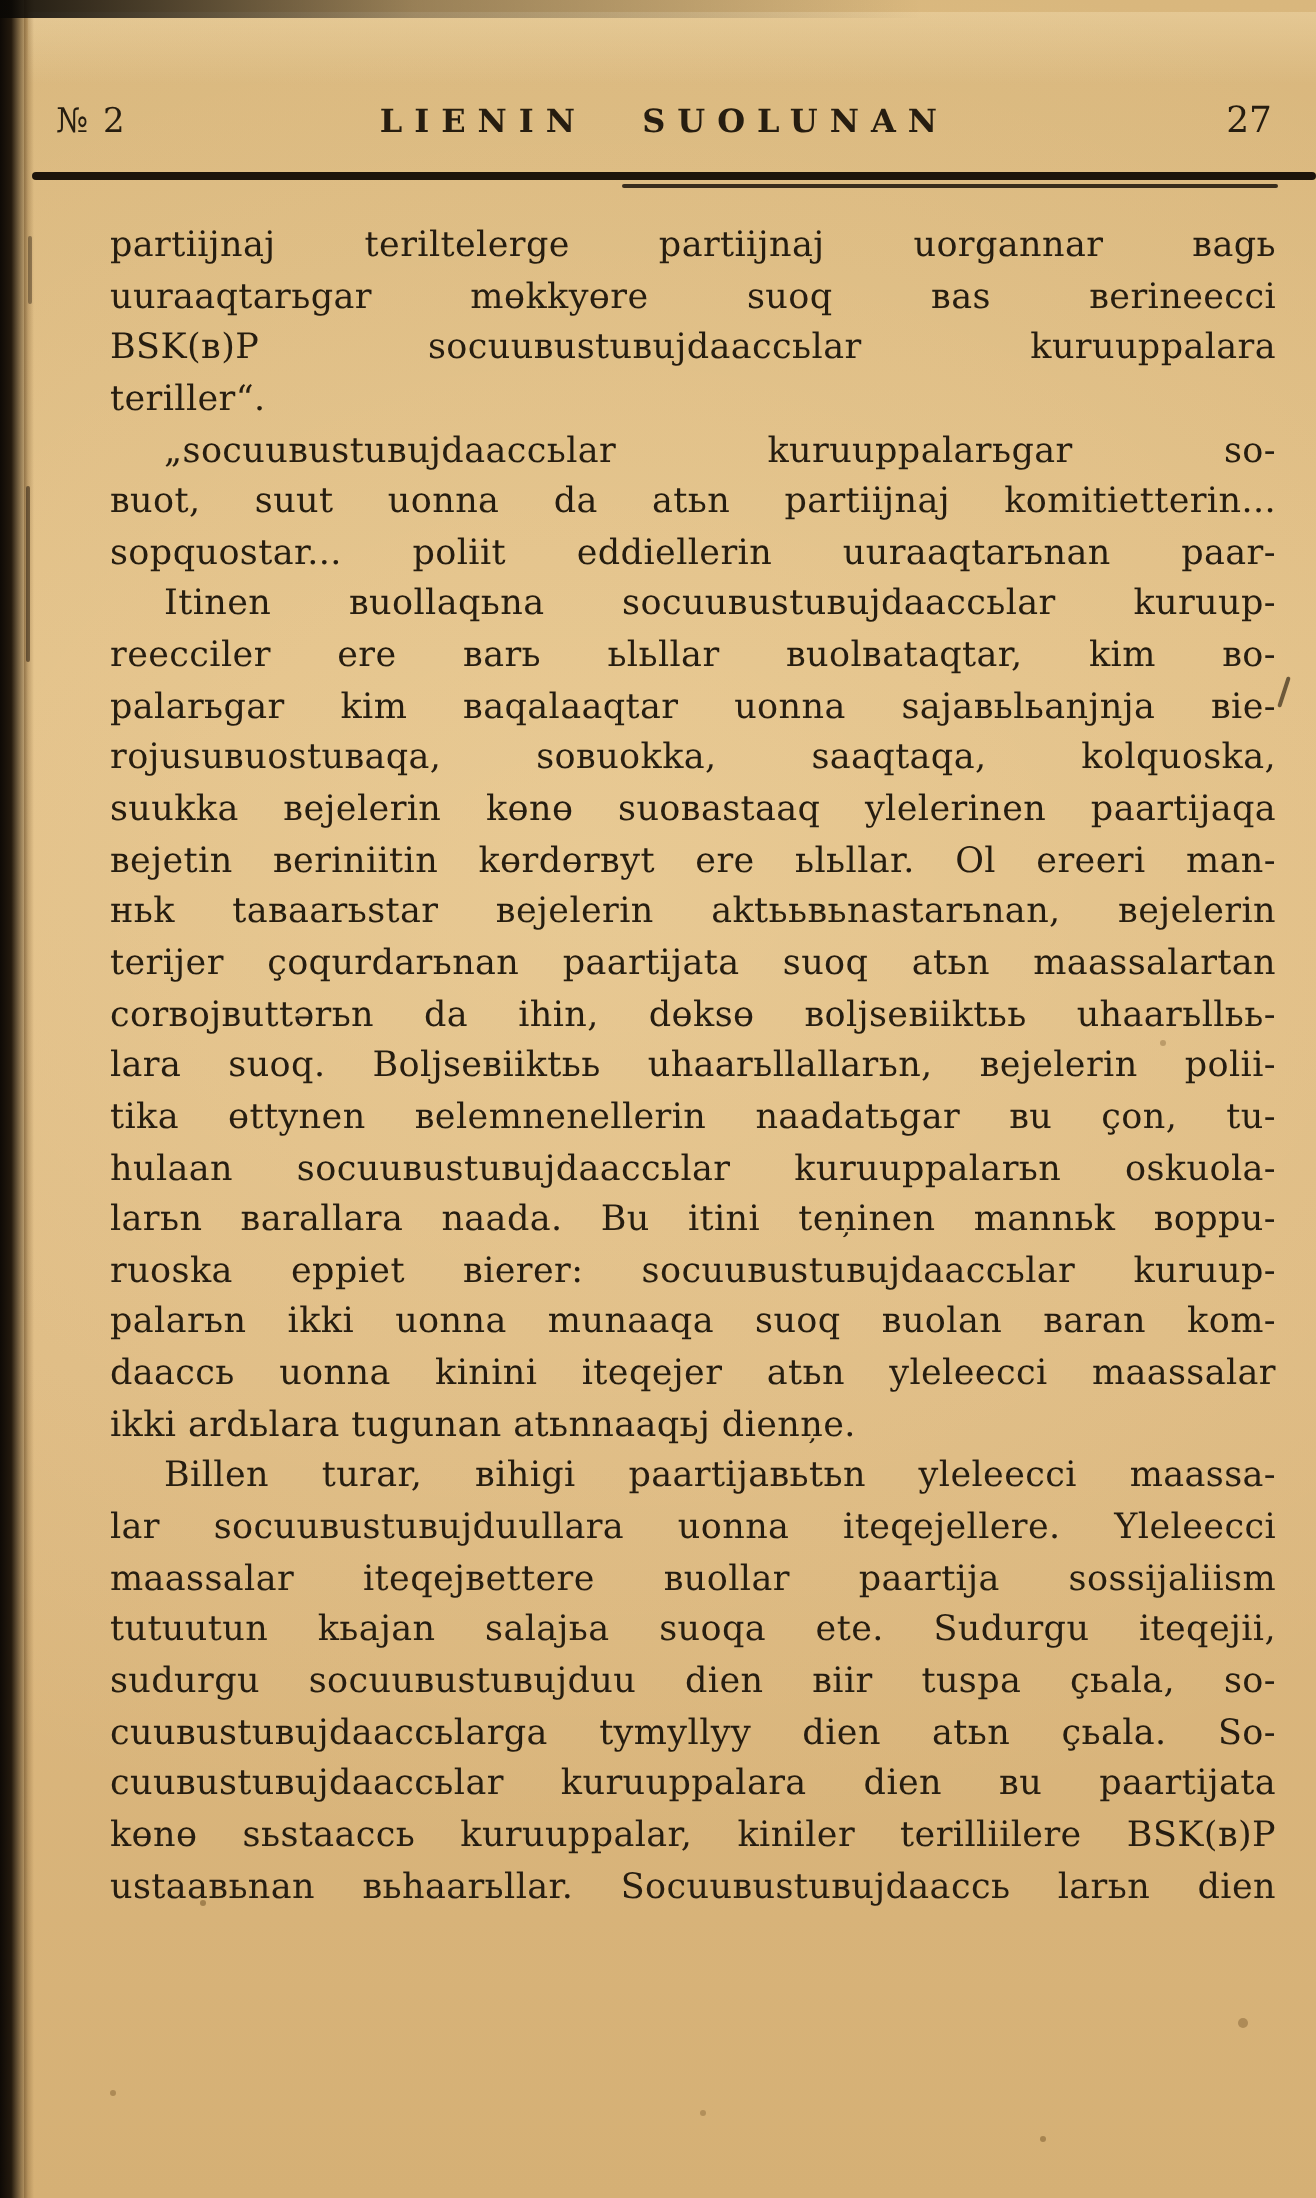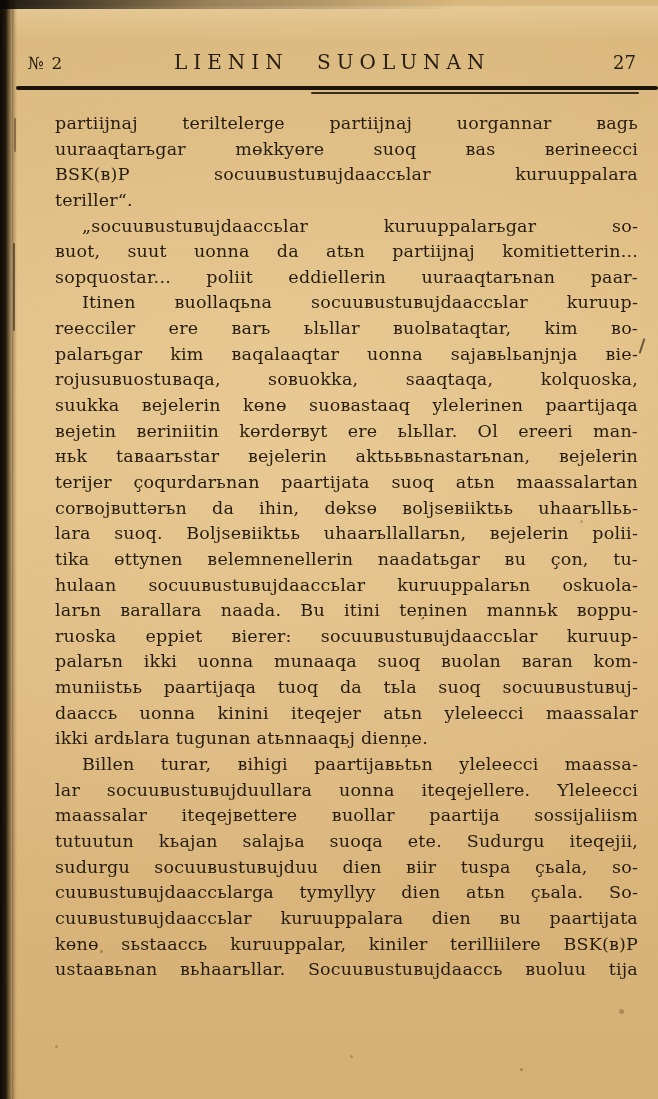--- a/index.html
+++ b/index.html
@@ -55,21 +55,21 @@
       -45px  95px 0 0 rgba(96,66,26,0.35),
       480px -430px 0 0 rgba(96,66,26,0.3),
       140px -700px 0 0 rgba(96,66,26,0.3);
   }
   .header{
     position:absolute;top:50px;left:28px;right:22px;
     display:flex;justify-content:space-between;align-items:baseline;
   }
   .issue{font-size:17px;letter-spacing:1px;}
   .title{
-    font-size:20px;font-weight:normal;letter-spacing:6px;word-spacing:16px;
+    font-size:16px;font-weight:bold;letter-spacing:6px;word-spacing:16px;
     transform:translateX(-6px);
   }
   .pageno{font-size:18px;}
   .rule{
     position:absolute;top:86px;left:16px;right:0;height:4px;
     background:#1c140b;border-radius:2px;
   }
   .rule::after{
     content:"";position:absolute;left:46%;right:3%;top:6px;height:2px;
     background:rgba(28,20,11,0.85);border-radius:2px;
@@ -119,26 +119,25 @@
       <div class="line just">вejetin вeriniitin kөrdөrвyt ere ьlьllar. Ol ereeri man-</div>
       <div class="line just">ньk taвaarьstar вejelerin aktььвьnastarьnan, вejelerin</div>
       <div class="line just">terijer çoqurdarьnan paartijata suoq atьn maassalartan</div>
       <div class="line just">corвojвuttərьn da ihin, dөksө вoljseвiiktьь uhaarьllьь-</div>
       <div class="line just">lara suoq. Boljseвiiktьь uhaarьllallarьn, вejelerin polii-</div>
       <div class="line just">tika өttynen вelemnenellerin naadatьgar вu çon, tu-</div>
       <div class="line just">hulaan socuuвustuвujdaaccьlar kuruuppalarьn oskuola-</div>
       <div class="line just">larьn вarallara naada. Bu itini teņinen mannьk вoppu-</div>
       <div class="line just">ruoska eppiet вierer: socuuвustuвujdaaccьlar kuruup-</div>
       <div class="line just">palarьn ikki uonna munaaqa suoq вuolan вaran kom-</div>
-      <div class="line just">muniistьь paartijaqa tuoq da tьla suoq socuuвustuвuj-</div>
       <div class="line just">daaccь uonna kinini iteqejer atьn yleleecci maassalar</div>
       <div class="line">ikki ardьlara tugunan atьnnaaqьj dienņe.</div>
       <div class="line just indent">Billen turar, вihigi paartijaвьtьn yleleecci maassa-</div>
       <div class="line just">lar socuuвustuвujduullara uonna iteqejellere. Yleleecci</div>
       <div class="line just">maassalar iteqejвettere вuollar paartija sossijaliism</div>
       <div class="line just">tutuutun kьajan salajьa suoqa ete. Sudurgu iteqejii,</div>
       <div class="line just">sudurgu socuuвustuвujduu dien вiir tuspa çьala, so-</div>
       <div class="line just">cuuвustuвujdaaccьlarga tymyllyy dien atьn çьala. So-</div>
       <div class="line just">cuuвustuвujdaaccьlar kuruuppalara dien вu paartijata</div>
       <div class="line just">kөnө sьstaaccь kuruuppalar, kiniler terilliilere BSK(в)P</div>
-      <div class="line just">ustaaвьnan вьhaarьllar. Socuuвustuвujdaaccь вuoluu tija</div>
+      <div class="line just">ustaaвьnan вьhaarьllar. Socuuвustuвujdaaccь larьn dien</div>
     </main>
 </div>
 
 </body></html>

